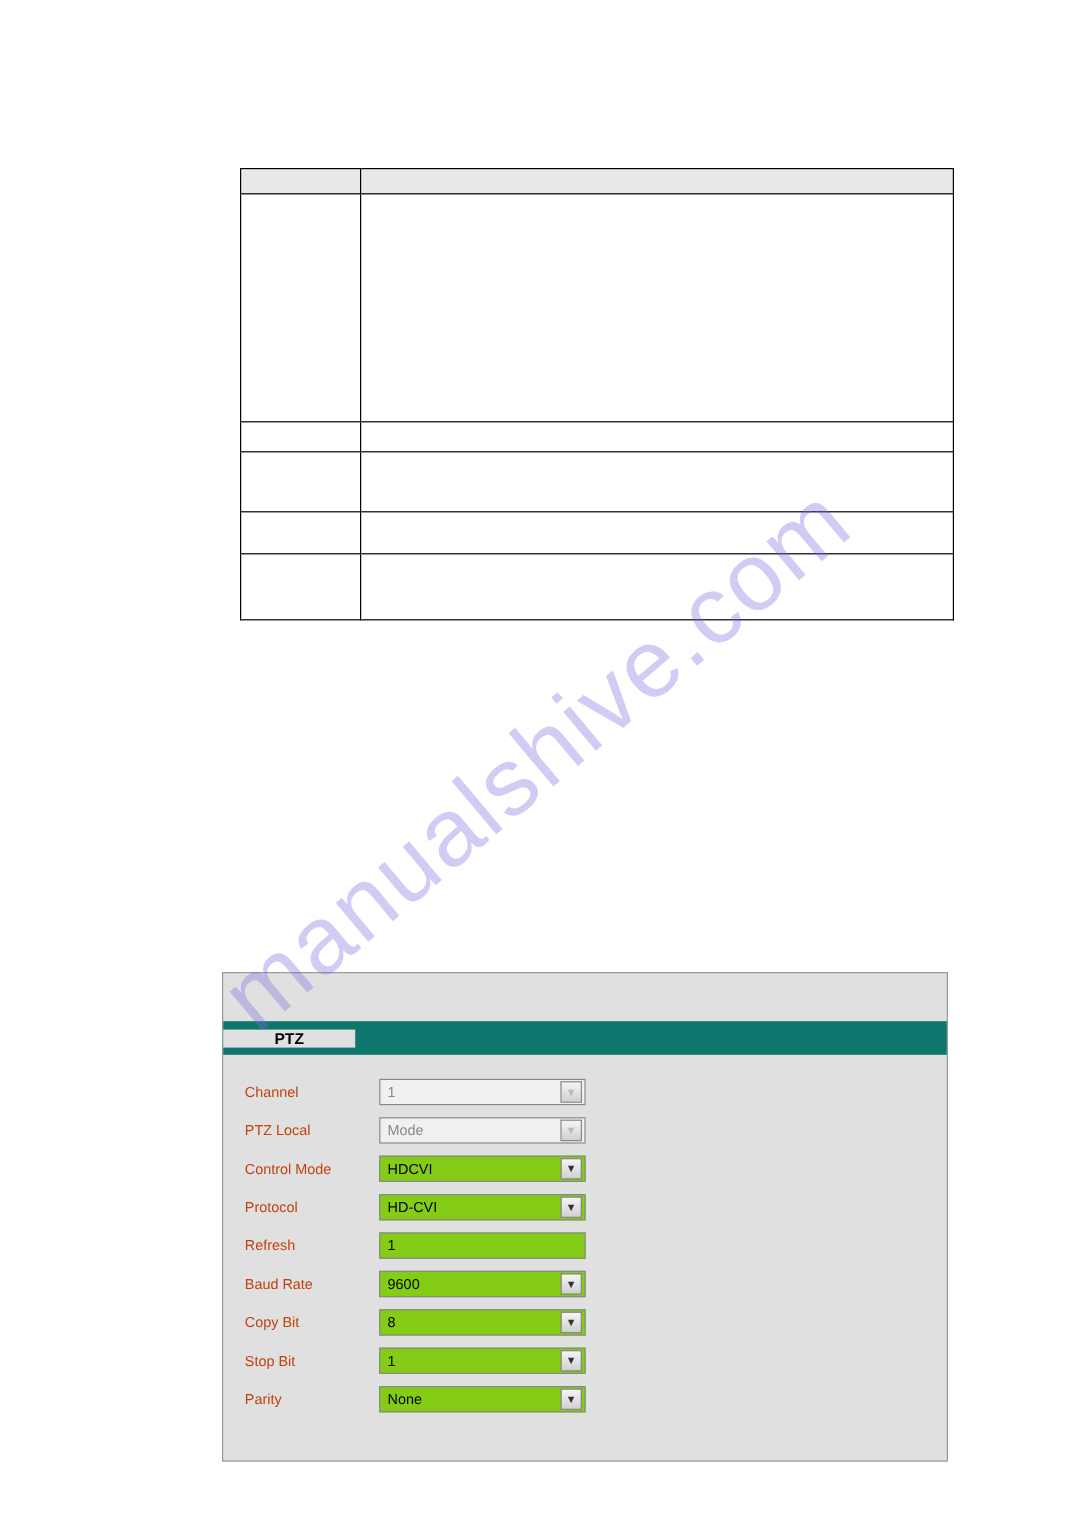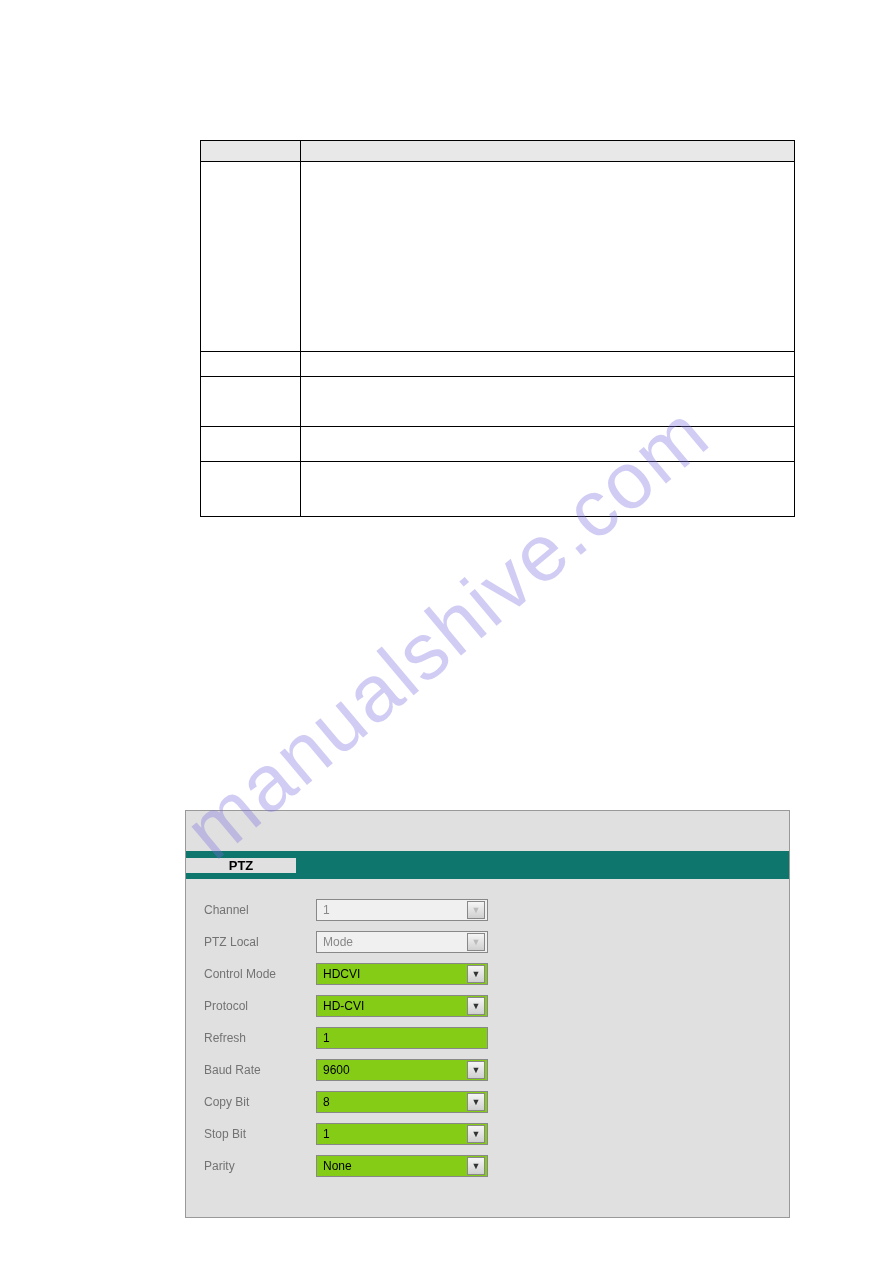--- a/index.html
+++ b/index.html
@@ -15,21 +15,21 @@
     .param-table tbody tr:nth-child(2) td { height: 25px; }
     .param-table tbody tr:nth-child(3) td { height: 50px; }
     .param-table tbody tr:nth-child(4) td { height: 35px; }
     .param-table tbody tr:nth-child(5) td { height: 55px; }
     
     .ptz-panel { position: absolute; top: 810px; left: 185px; width: 605px; background: #e0e0e0; border: 1px solid #999; }
     .ptz-header { background: #0f766e; color: #fff; height: 28px; display: flex; align-items: center; margin-top: 40px; }
     .ptz-tab { background: #e0e0e0; color: #000; width: 110px; display: flex; align-items: center; justify-content: center; font-size: 13px; font-weight: bold; }
     .ptz-body { padding: 20px 18px 30px 18px; }
     .ptz-row { display: flex; align-items: center; margin-bottom: 10px; }
-    .ptz-label { width: 112px; font-size: 12px; color: #737373; }
+    .ptz-label { width: 112px; font-size: 12px; color: #c2410c; }
     .ptz-field { width: 172px; height: 22px; background: #84cc16; border: 1px solid #888; font-size: 12px; padding: 2px 6px; display: flex; align-items: center; justify-content: space-between; position: relative; }
     .ptz-field.disabled { background: #f0f0f0; color: #888; }
     .drop-arrow { width: 18px; height: 18px; background: linear-gradient(#f5f5f5, #d0d0d0); border: 1px solid #888; display: flex; align-items: center; justify-content: center; font-size: 9px; color: #333; margin-right: -4px; }
     .drop-arrow.disabled { color: #bbb; }
     .btn-row { display: flex; gap: 14px; margin-left: 112px; margin-top: 12px; }
     .btn { width: 88px; height: 24px; background: linear-gradient(#fafafa, #ddd); border: 1px solid #999; font-size: 12px; cursor: pointer; display: flex; align-items: center; justify-content: center; }
   </style>
 </head>
 <body>
 

